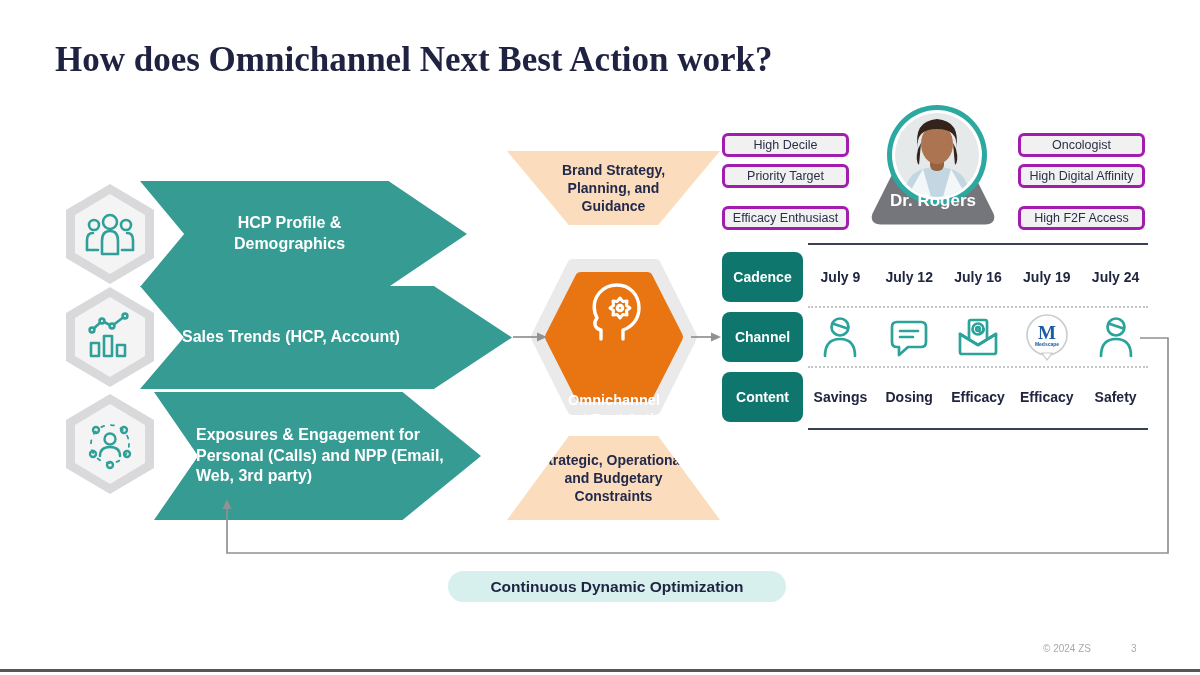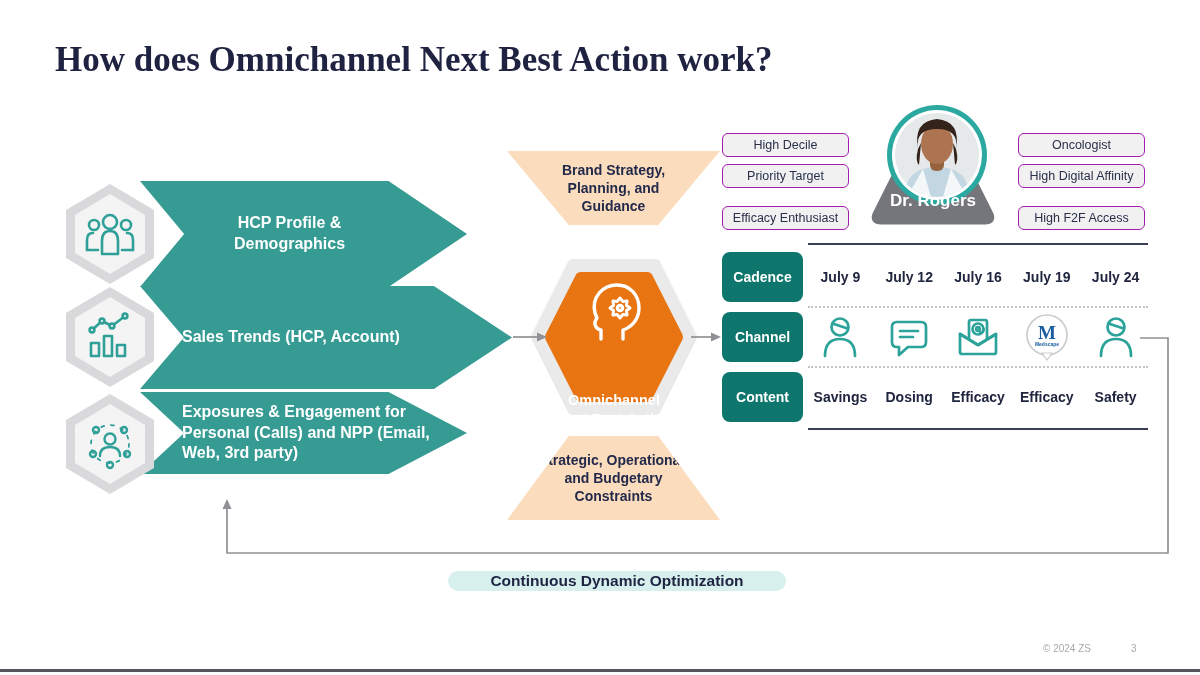--- a/index.html
+++ b/index.html
@@ -12,59 +12,59 @@
   .title{left:55px;top:40px;font-family:"Liberation Serif",serif;font-weight:bold;
          font-size:35px;color:#1F2240;}
 
   
   .flow-arrow{background:#359B93;color:#fff;display:flex;align-items:center;
               font-weight:bold;font-size:16px;line-height:1.3;padding-left:42px;}
   .a1{left:140px;top:181px;width:327px;height:106px;
       clip-path:polygon(0 0,76% 0,100% 50%,76% 100%,0 100%,13.5% 50%);text-align:center;}
   .a2{left:140px;top:286px;width:372px;height:103px;
       clip-path:polygon(0 0,79% 0,100% 50%,79% 100%,0 100%,11.8% 50%);}
-  .a3{left:140px;top:392px;width:327px;height:82px;
+  .a3{left:154px;top:392px;width:327px;height:128px;
       clip-path:polygon(0 0,76% 0,100% 50%,76% 100%,0 100%,13.5% 50%);}
   .a1 span{width:215px;} .a2 span{width:260px;} .a3 span{width:255px;}
   .hex-badge{width:96px;height:104px;}
 
   
   .trap{background:#FBDDBD;display:flex;align-items:center;justify-content:center;
         text-align:center;font-weight:bold;font-size:14px;color:#23294A;line-height:1.3;}
   .trap-top{left:507px;top:151px;width:213px;height:74px;
             clip-path:polygon(0 0,100% 0,71% 100%,29% 100%);}
   .trap-bottom{left:507px;top:436px;width:213px;height:84px;
             clip-path:polygon(29% 0,71% 0,100% 100%,0 100%);}
   .trap span{width:150px;}
   .engine{left:529px;top:257px;width:170px;height:160px;}
   .engine-label{left:529px;top:343px;width:170px;text-align:center;color:#fff;
                 font-weight:bold;font-size:14.5px;line-height:1.28;margin-top:48px;}
   .engine-label span{display:inline-block;width:120px;}
 
   
-  .tag{background:#F1F1F2;border:1px solid #a21caf;border-radius:6px;height:24px;
+  .tag{background:#F1F1F2;border:3px solid #a21caf;border-radius:6px;height:24px;
        display:flex;align-items:center;justify-content:center;font-size:12.5px;
        color:#2A2F49;white-space:nowrap;}
   .tagL{left:722px;width:127px;} .tagR{left:1018px;width:127px;}
   .t1{top:133px;} .t2{top:164px;} .t3{top:206px;}
   .persona-name{left:867px;top:191px;width:132px;text-align:center;color:#fff;
                 font-weight:bold;font-size:17px;}
 
   
   .rowlabel{left:722px;width:81px;height:50px;background:#0f766e;border-radius:8px;
             color:#fff;font-weight:bold;font-size:14px;display:flex;align-items:center;
             justify-content:center;}
   .solid-line{left:808px;width:340px;height:2px;background:#3A4053;}
   .dot-line{left:808px;width:340px;height:0;border-top:2px dotted #C2C4C6;}
   .grid5{left:806px;width:344px;display:grid;grid-template-columns:repeat(5,1fr);}
   .cell{display:flex;align-items:center;justify-content:center;font-weight:bold;
         font-size:14px;color:#20263F;}
 
   
-  .pill{left:448px;top:571px;width:338px;height:20px;background:#D7F0ED;border-radius:16px;
+  .pill{left:448px;top:571px;width:338px;height:31px;background:#D7F0ED;border-radius:16px;
         display:flex;align-items:center;justify-content:center;font-weight:bold;
         font-size:15.5px;color:#1F2443;}
 
   
   .footer-text{top:643px;font-size:10px;color:#A7A9AC;}
   .bottom-bar{left:0;top:669px;width:1200px;height:3px;background:#55565A;}
 
   svg{display:block;}
   .overlay{left:0;top:0;pointer-events:none;}
 </style>

